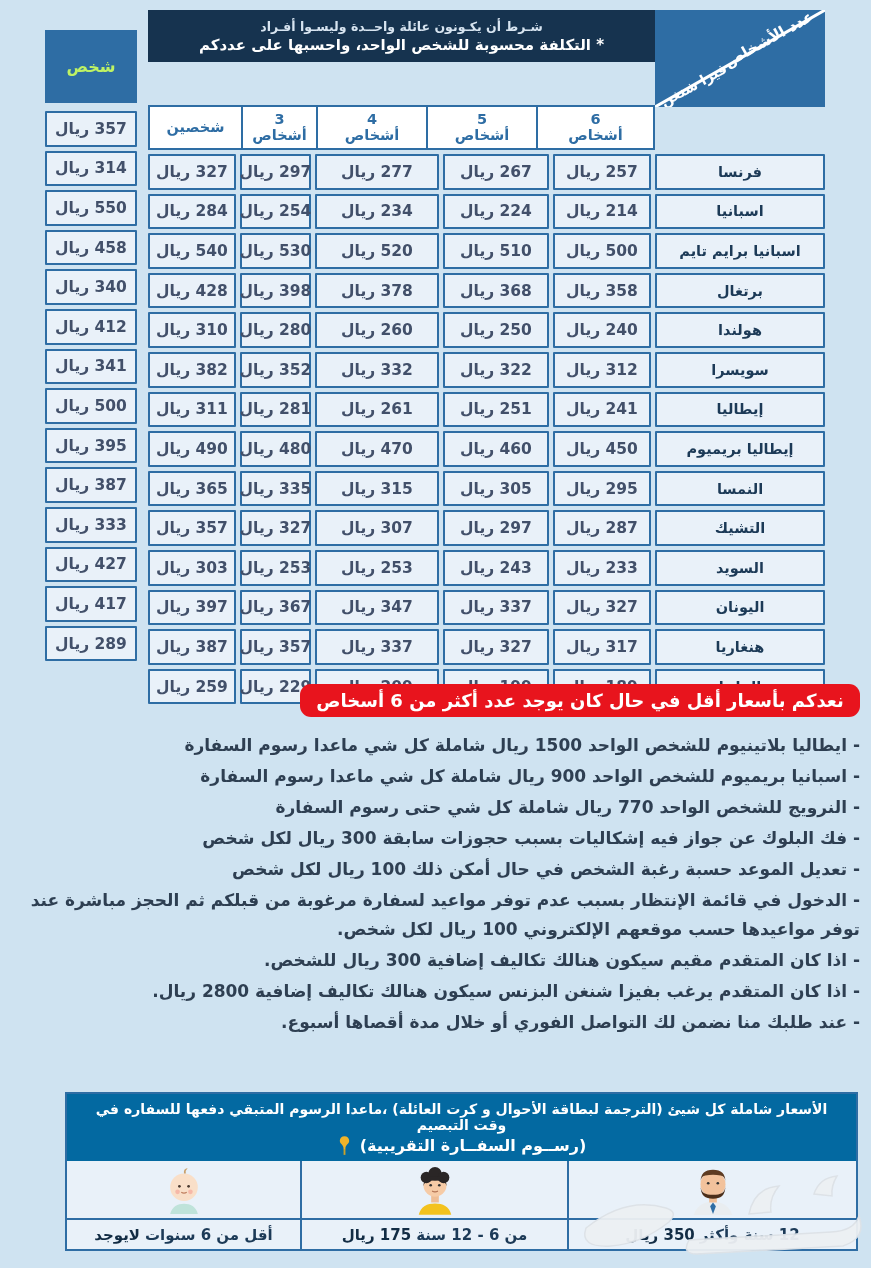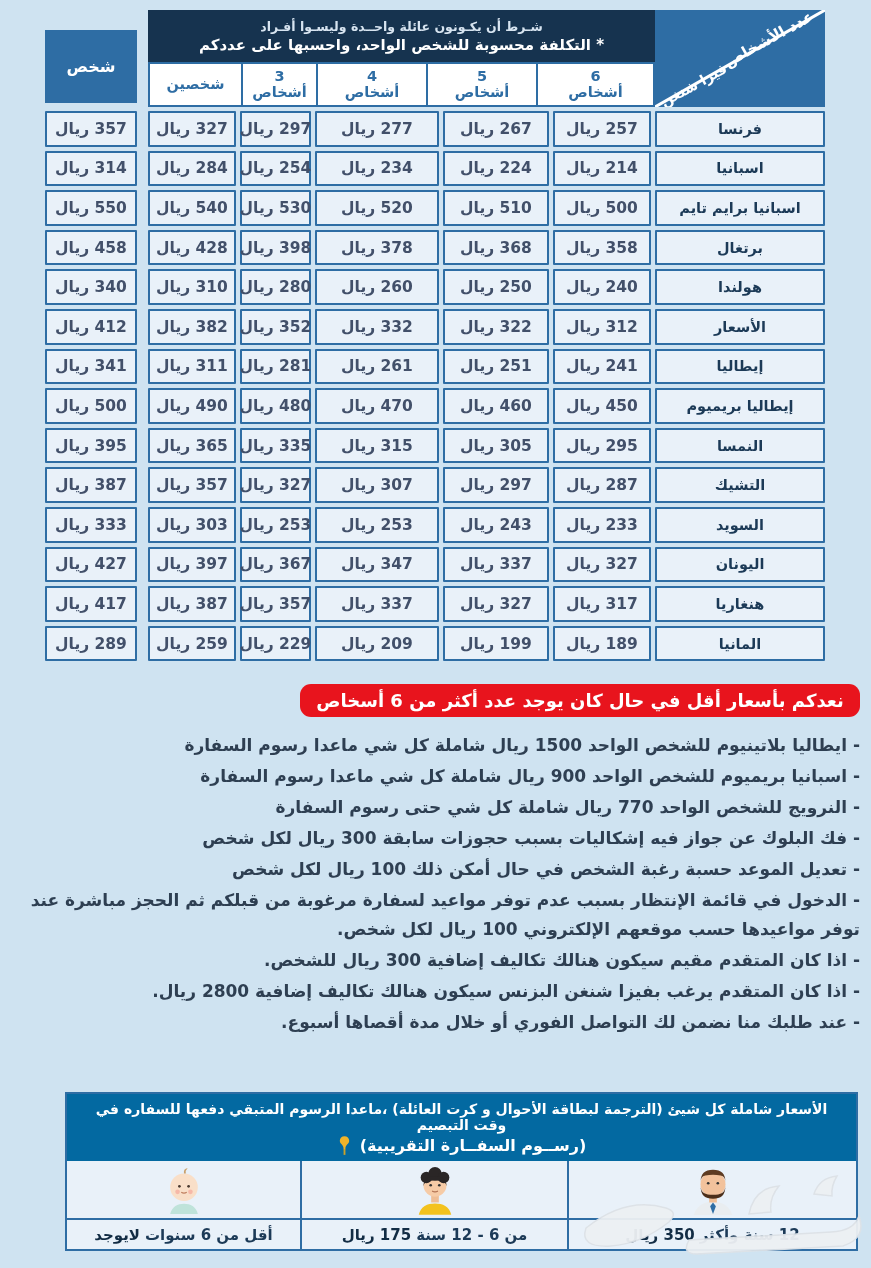--- a/index.html
+++ b/index.html
@@ -25,21 +25,21 @@
   .corner-top {
     position: absolute; top: 20px; right: 6px;
     color: #fff; font-weight: bold; font-size: 15px;
     transform: rotate(-29deg);
   }
   .corner-bottom {
     position: absolute; bottom: 14px; left: 2px;
     color: #fff; font-weight: bold; font-size: 14px;
     transform: rotate(-29deg);
   }
-  .mt-head-right { flex: 1; display: flex; flex-direction: column; }
+  .mt-head-right { flex: 1; display: flex; flex-direction: column; gap: 43px; }
   .note-bar {
     height: 52px; background: #16334f; color: #fff;
     display: flex; flex-direction: column; justify-content: center;
     text-align: center;
   }
   .note-line1 { font-size: 12.5px; font-weight: bold; color: #d7e4f0; }
   .note-line2 { font-size: 15px; font-weight: bold; color: #ffffff; margin-top: 2px; }
   .col-heads {
     height: 45px; display: flex; background: #ffffff;
     border: 2px solid #2e6da4;
@@ -66,21 +66,21 @@
   .mt-row .cell:nth-child(3){ width: 106px; }
   .mt-row .cell:nth-child(4){ width: 124px; }
   .mt-row .cell:nth-child(5){ width: 71px;  }
   .mt-row .cell:nth-child(6){ flex: 1; }
   .country { font-weight: bold; color: #1c3a57; font-size: 14.5px; }
   .num     { font-weight: bold; color: #42506a; font-size: 15.5px; }
 
   
   .single-col { position: absolute; top: 30px; left: 45px; width: 92px; }
   .sc-header {
-    height: 73px; background: #2e6da4; color: #ffffff;
+    height: 73px; background: #2e6da4; color: #bef264;
     font-weight: bold; font-size: 16px;
     display: flex; align-items: center; justify-content: center;
   }
   .scell { height: 35.6px; margin-top: 4px; }
   .scell.first { margin-top: 8px; }
 
   
   .banner {
     position: absolute; top: 684px; right: 11px; width: 560px; height: 33px;
     background: #e8141d; color: #fff; font-weight: bold; font-size: 18px;
@@ -188,21 +188,21 @@
         </div>
         <div class="mt-row">
           <div class="cell country">هولندا</div>
           <div class="cell num">240 ريال</div>
           <div class="cell num">250 ريال</div>
           <div class="cell num">260 ريال</div>
           <div class="cell num">280 ريال</div>
           <div class="cell num">310 ريال</div>
         </div>
         <div class="mt-row">
-          <div class="cell country">الأسعار</div>
+          <div class="cell country">سويسرا</div>
           <div class="cell num">312 ريال</div>
           <div class="cell num">322 ريال</div>
           <div class="cell num">332 ريال</div>
           <div class="cell num">352 ريال</div>
           <div class="cell num">382 ريال</div>
         </div>
         <div class="mt-row">
           <div class="cell country">إيطاليا</div>
           <div class="cell num">241 ريال</div>
           <div class="cell num">251 ريال</div>

